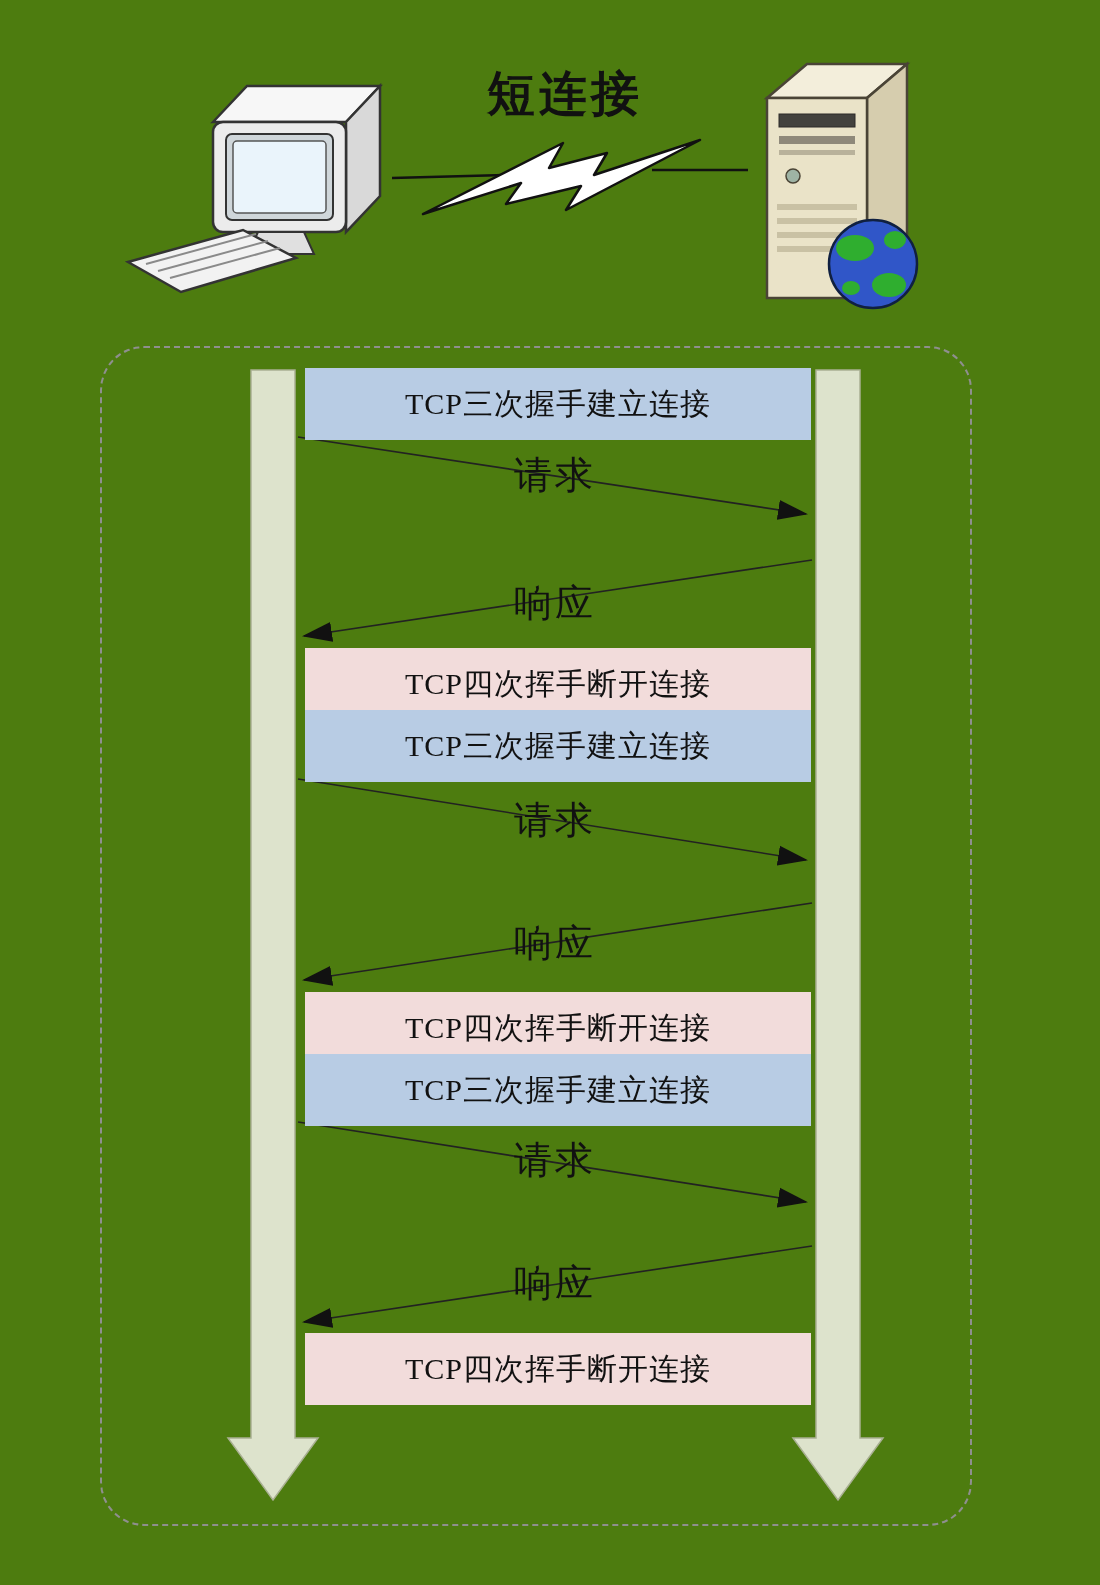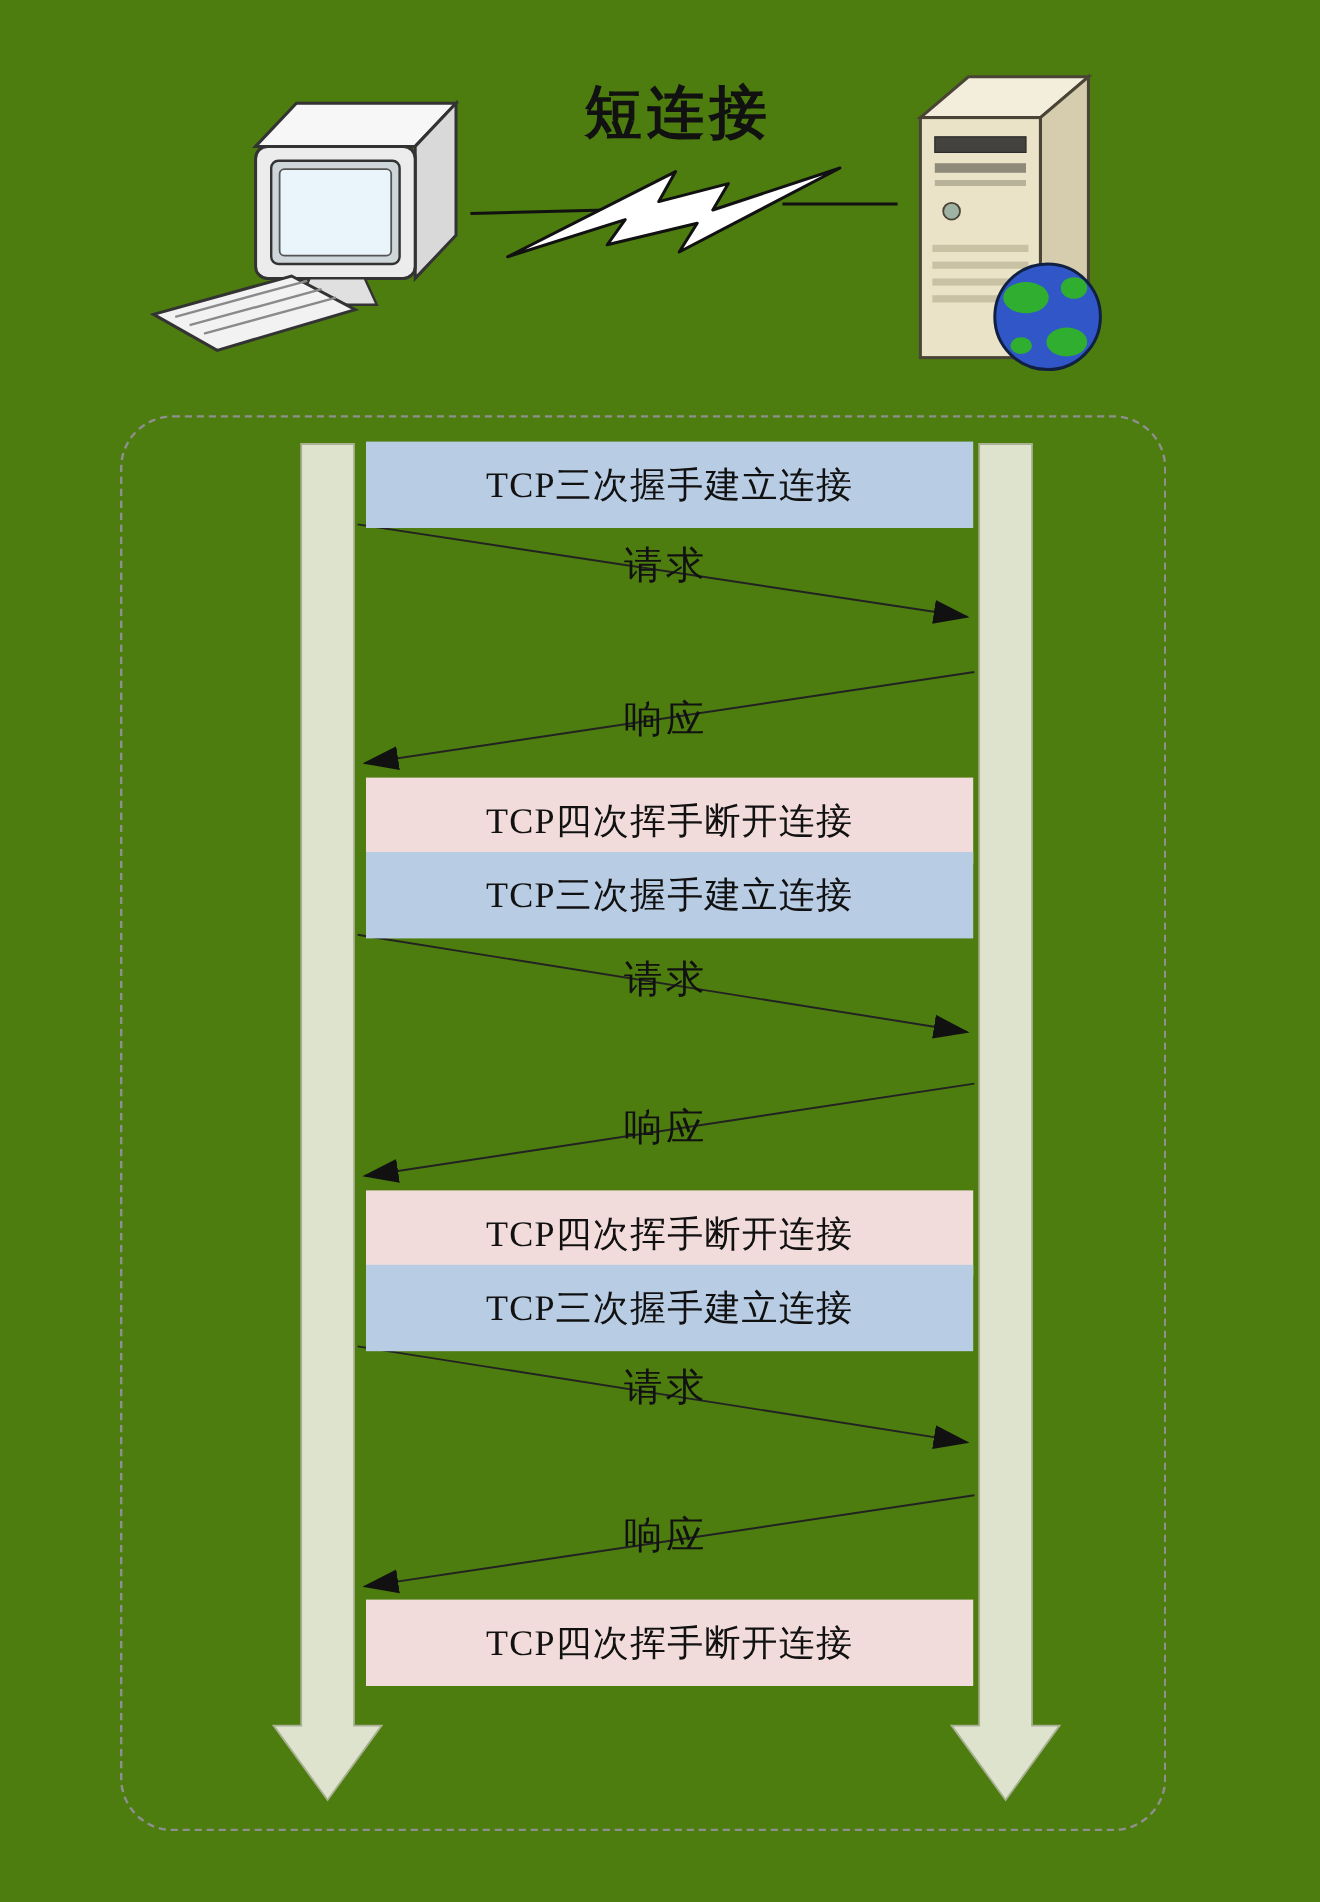--- a/index.html
+++ b/index.html
@@ -30,21 +30,21 @@
     position:absolute;
     left:305px;width:506px;height:72px;
     display:flex;align-items:center;justify-content:center;
     font-size:30px;
     letter-spacing:1px;
   }
   .msg-label{
     position:absolute;
     left:405px;width:300px;height:48px;
     text-align:center;
-    font-size:32px;
+    font-size:38px;
     letter-spacing:3px;
   }
 </style>
 </head>
 <body>
 
 <div class="page">
 
   <div class="title">短连接</div>
 

